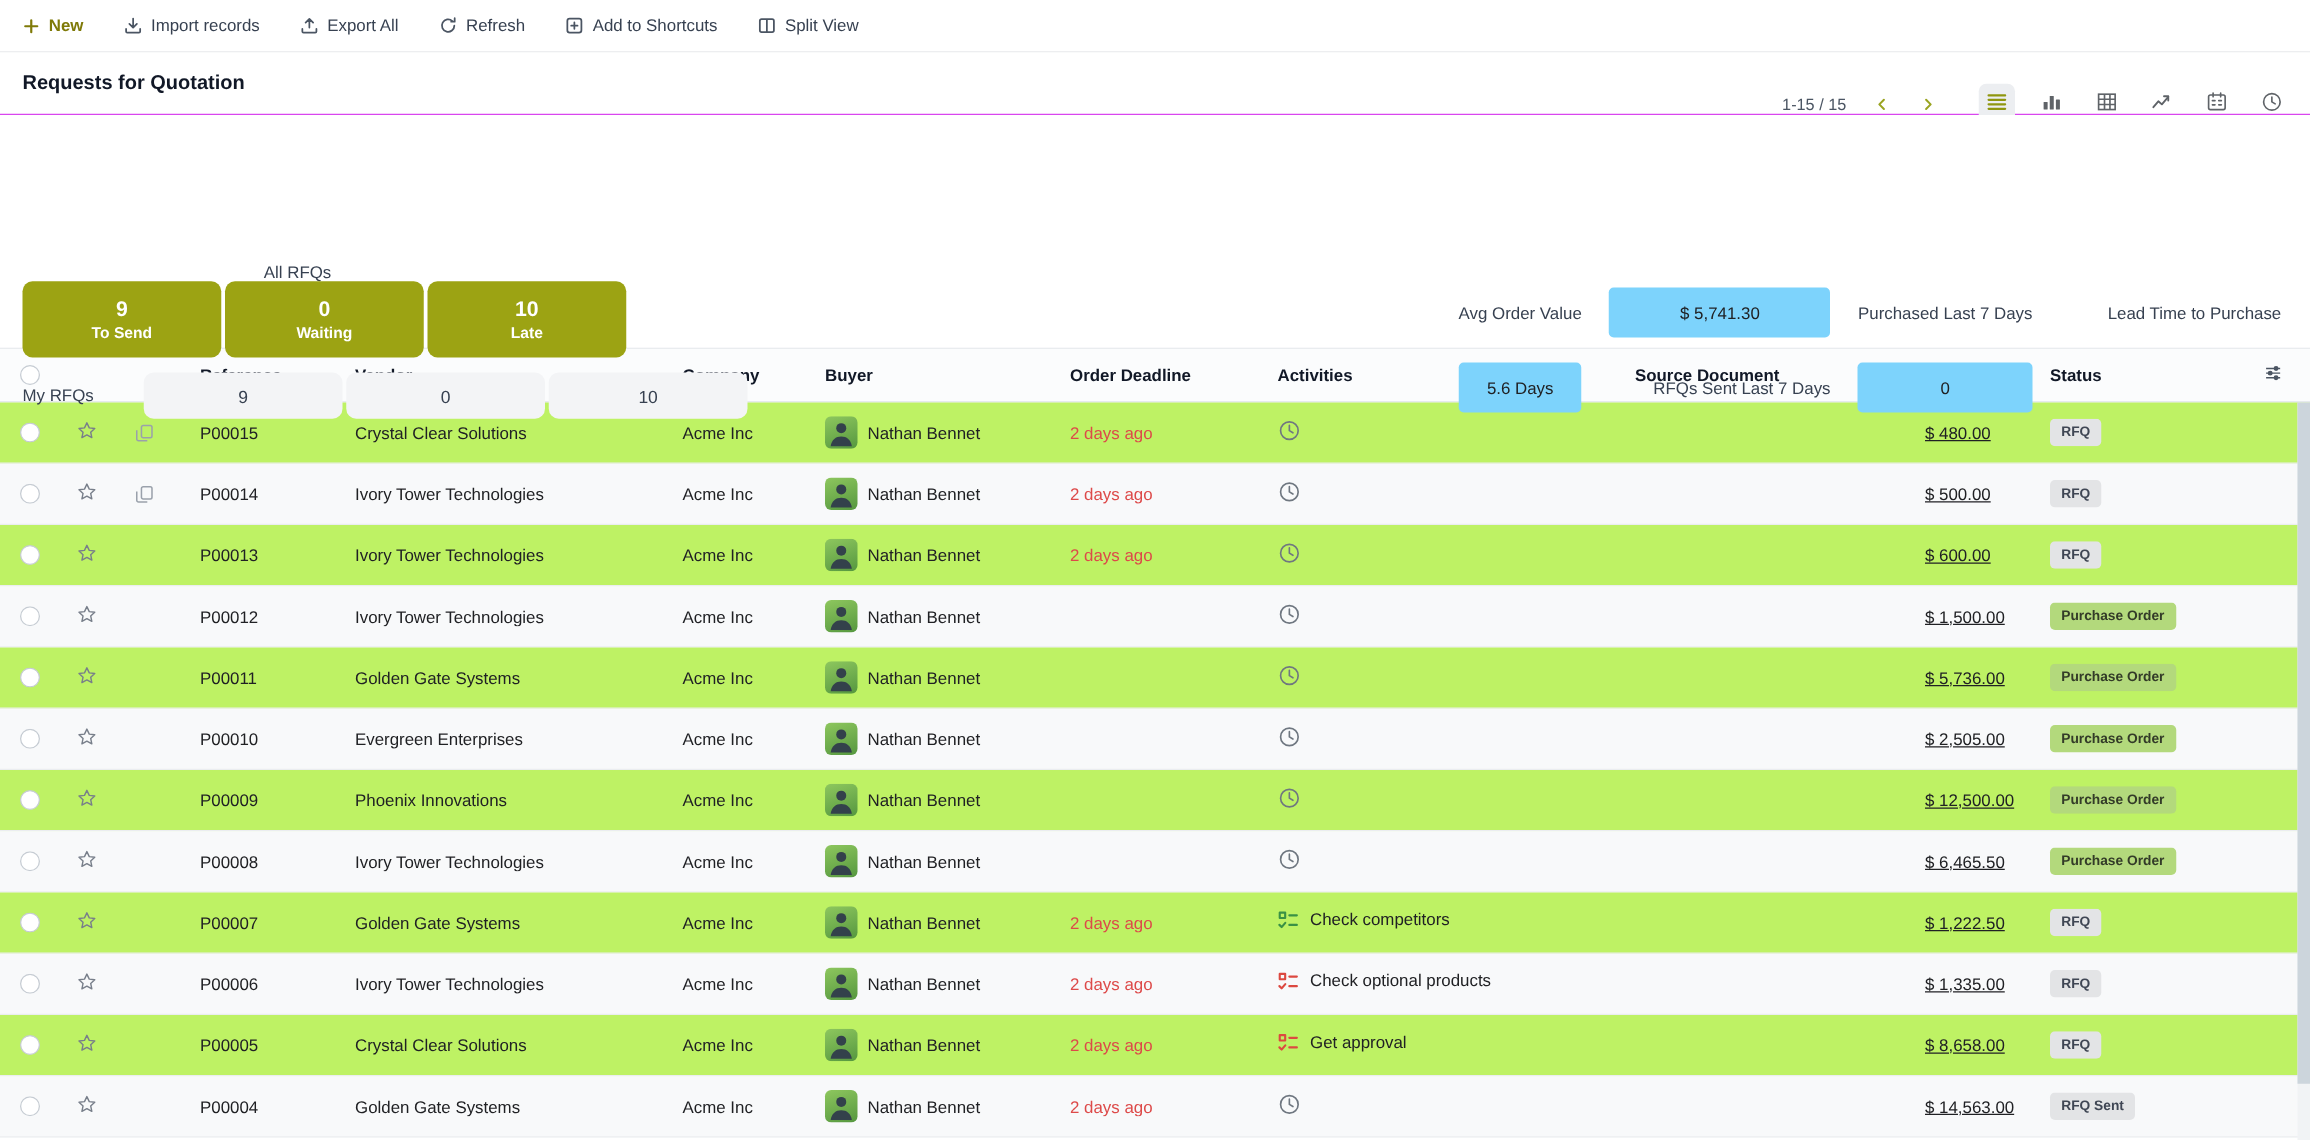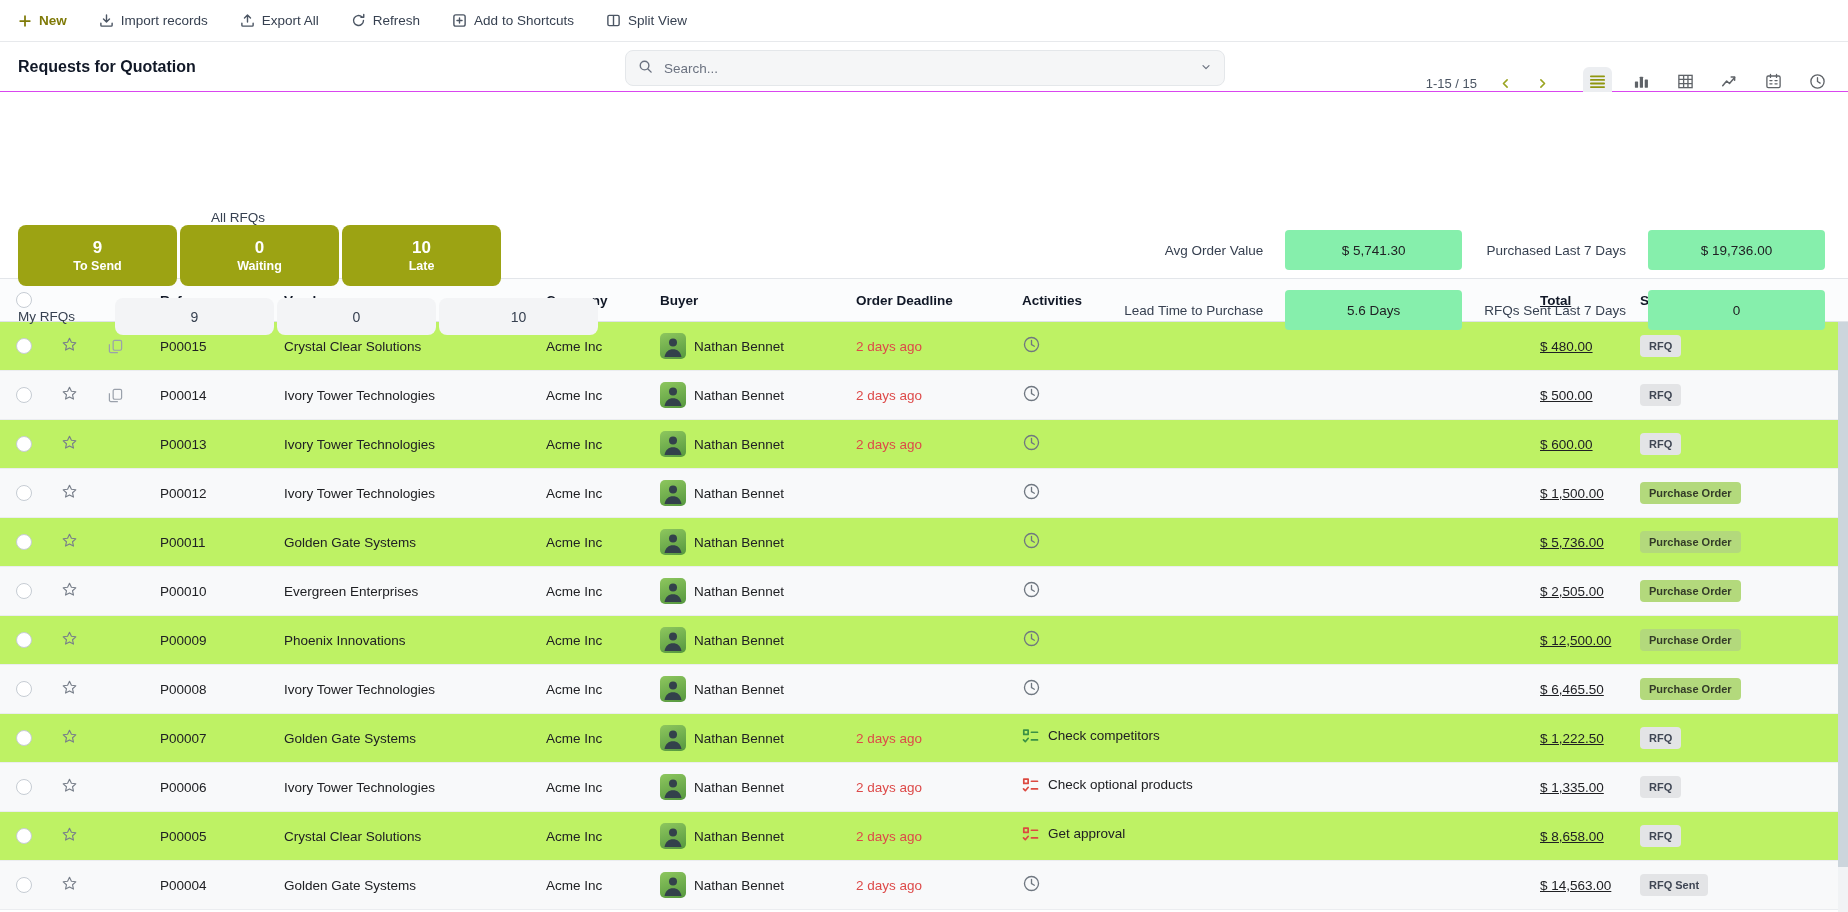--- a/index.html
+++ b/index.html
@@ -66,21 +66,21 @@
   .kpi-card.olive .kpi-value { font-size:17px; font-weight:700; line-height:1.2; }
   .kpi-card.olive .kpi-caption { font-size:12.5px; font-weight:600; margin-top:1px; }
   .kpi-card.gray { height:37px; background:#f3f4f6; color:#374151; font-size:14px; font-weight:500; }
   .stats {
     position:absolute; top:138px; right:23px;
     display:grid; grid-template-columns:auto 177px auto 177px;
     column-gap:22px; row-gap:20px; align-items:center;
   }
   .stat-label { font-size:13.5px; color:#374151; text-align:right; white-space:nowrap; }
   .stat-box {
-    height:40px; background:#86efac; border-radius:4px;
+    height:40px; background:#7dd3fc; border-radius:4px;
     display:flex; align-items:center; justify-content:center;
     font-size:13.5px; color:#202124;
   }
 
   
   .grid-cols {
     display:grid;
     grid-template-columns:48px 42px 50px 124px 262px 114px 196px 166px 286px 252px 88px 160px 1fr;
     align-items:center;
   }
@@ -185,30 +185,20 @@
           <path d="M8 2.5v11"></path>
         </svg>
       </span>
     <span>Split View</span>
   </div>
 </div>
 
 <div class="control">
   <div class="page-title">Requests for Quotation</div>
 
-  <div class="searchbar">
-    <span><svg width="15" height="15" viewBox="0 0 16 16" fill="none" stroke="#6b7280" stroke-width="1.5" stroke-linecap="round">
-          <circle cx="7" cy="7" r="4.6"></circle>
-          <path d="M10.6 10.6 14 14"></path>
-        </svg></span>
-    <input type="text" placeholder="Search..." style="">
-    <span><svg width="12" height="12" viewBox="0 0 16 16" fill="none" stroke="#6b7280" stroke-width="1.6" stroke-linecap="round" stroke-linejoin="round">
-          <path d="M4 6.2 8 10.2l4-4"></path>
-        </svg></span>
-  </div>
 
   <div class="control-right">
     <span class="pager-text">1-15 / 15</span>
     <button class="pager-btn">
         <svg width="13" height="13" viewBox="0 0 16 16" fill="none" stroke="#9aa421" stroke-width="2" stroke-linecap="round" stroke-linejoin="round">
           <path d="M10 3.5 5.5 8l4.5 4.5"></path>
         </svg>
       </button>
     <button class="pager-btn">
         <svg width="13" height="13" viewBox="0 0 16 16" fill="none" stroke="#9aa421" stroke-width="2" stroke-linecap="round" stroke-linejoin="round">
@@ -286,21 +276,20 @@
       <div class="kpi-card gray">
           <span>10</span>
         </div>
     </div>
   </div>
 
   <div class="stats">
     <div class="stat-label">Avg Order Value</div>
     <div class="stat-box">$ 5,741.30</div>
     <div class="stat-label">Purchased Last 7 Days</div>
-    <div class="stat-box">$ 19,736.00</div>
     <div class="stat-label">Lead Time to Purchase</div>
     <div class="stat-box">5.6 Days</div>
     <div class="stat-label">RFQs Sent Last 7 Days</div>
     <div class="stat-box">0</div>
   </div>
 </div>
 
 <div class="thead grid-cols">
   <div class="cell c-center">
       <span class="circle"></span>

